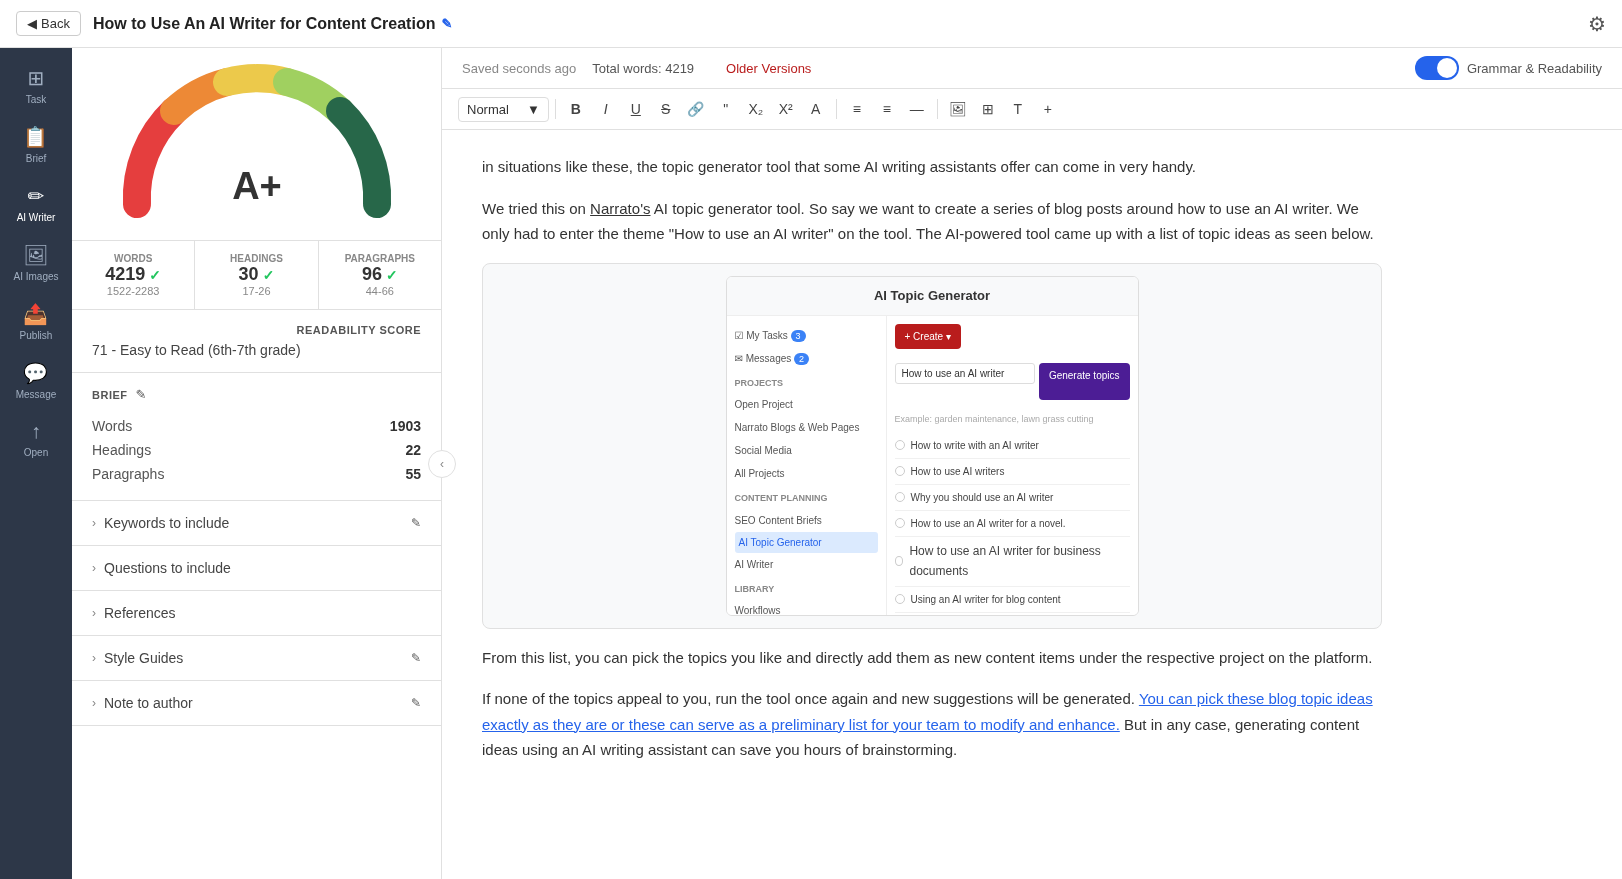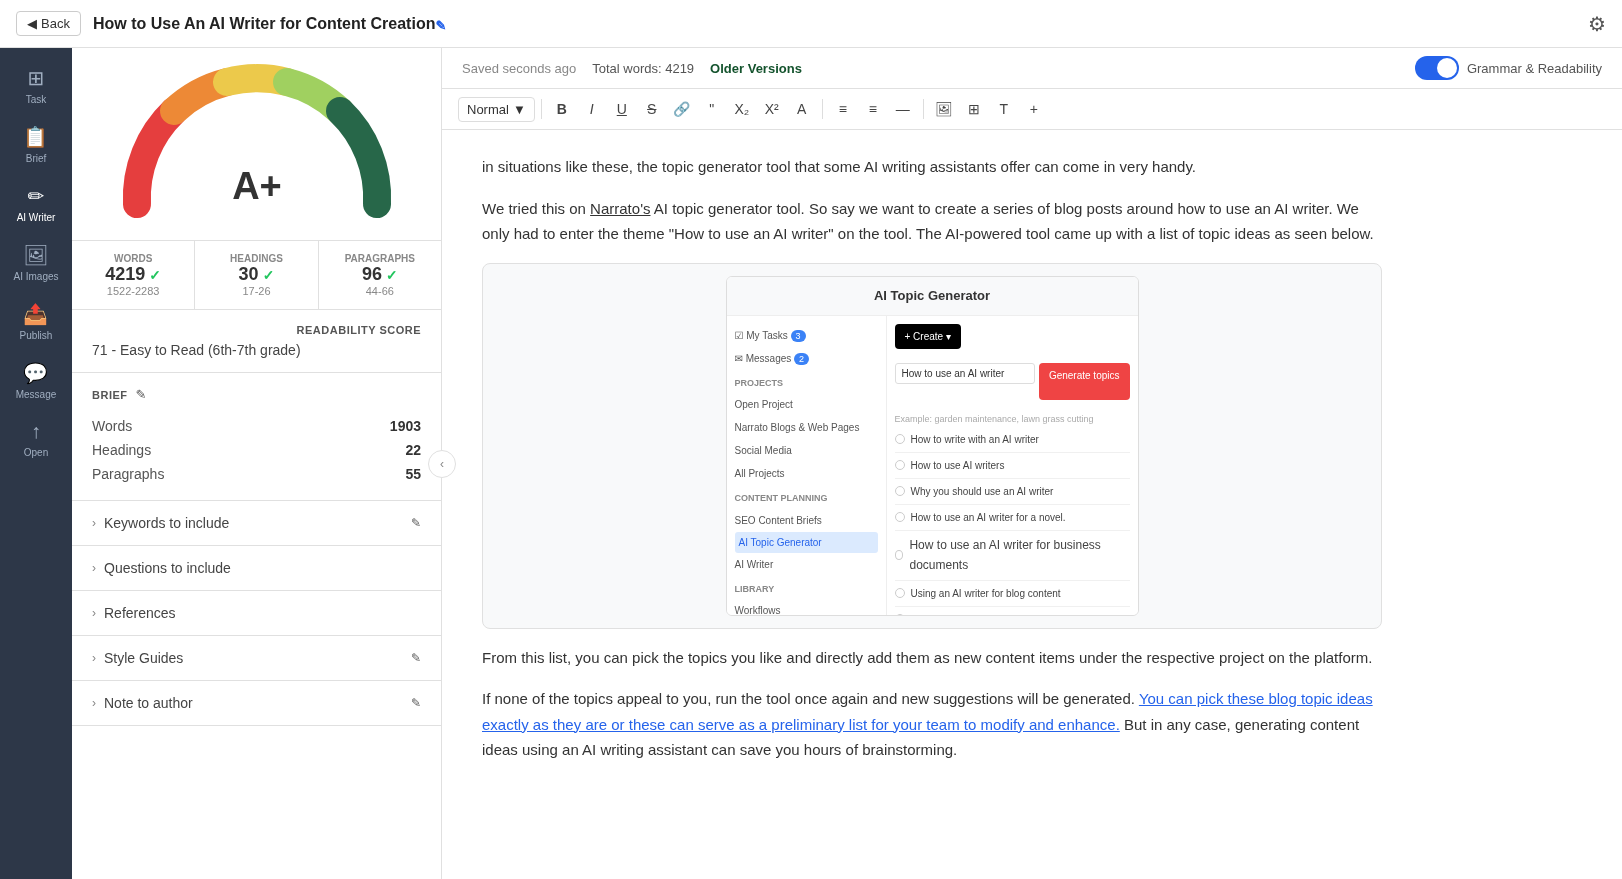--- a/index.html
+++ b/index.html
@@ -11,21 +11,21 @@
       padding: 0 16px; height: 48px; border-bottom: 1px solid #e0e0e0;
       background: #fff; flex-shrink: 0;
     }
     .top-bar-left { display: flex; align-items: center; gap: 12px; }
     .back-btn {
       display: flex; align-items: center; gap: 4px;
       border: 1px solid #ccc; border-radius: 4px;
       padding: 4px 10px; font-size: 13px; cursor: pointer;
       background: #fff; color: #333;
     }
-    .page-title { font-size: 16px; font-weight: 600; color: #222; display: flex; align-items: flex-end; }
+    .page-title { font-size: 16px; font-weight: 600; color: #222; display: flex; align-items: center; gap: 6px; }
     .edit-icon { color: #2563eb; font-size: 13px; cursor: pointer; }
     .gear-icon { color: #555; font-size: 20px; cursor: pointer; }
 
     
     .main { display: flex; flex: 1; overflow: hidden; }
 
     
     .nav-sidebar {
       width: 72px; background: #2d3748; display: flex; flex-direction: column;
       align-items: center; padding: 8px 0; flex-shrink: 0;
@@ -100,42 +100,42 @@
     .editor-panel { flex: 1; display: flex; flex-direction: column; overflow: hidden; }
 
     
     .editor-topbar {
       display: flex; align-items: center; gap: 16px;
       padding: 8px 20px; border-bottom: 1px solid #e0e0e0;
       font-size: 13px; color: #555; flex-shrink: 0;
     }
     .saved-text { color: #888; }
     .total-words { color: #555; }
-    .older-versions { color: #14532d; cursor: pointer; font-weight: 700; }
+    .older-versions { color: #b91c1c; cursor: pointer; font-weight: 400; margin-left: 16px; }
     .toggle-area { display: flex; align-items: center; gap: 8px; margin-left: auto; }
     .toggle-switch {
       width: 44px; height: 24px; background: #2563eb; border-radius: 12px;
       position: relative; cursor: pointer;
     }
     .toggle-knob {
       position: absolute; right: 2px; top: 2px;
       width: 20px; height: 20px; background: #fff; border-radius: 50%;
     }
     .toggle-label { font-size: 13px; color: #555; }
 
     
     .toolbar {
       display: flex; align-items: center; gap: 2px;
       padding: 6px 16px; border-bottom: 1px solid #e0e0e0;
       flex-shrink: 0; flex-wrap: wrap;
     }
     .toolbar-select {
       padding: 4px 8px; border: 1px solid #ddd; border-radius: 4px;
       font-size: 13px; color: #333; cursor: pointer; background: #fff;
-      display: flex; align-items: center; gap: 4px;
+      display: flex; align-items: center; gap: 18px;
     }
     .toolbar-btn {
       width: 28px; height: 28px; border: none; background: none; border-radius: 4px;
       cursor: pointer; display: flex; align-items: center; justify-content: center;
       font-size: 14px; color: #444;
     }
     .toolbar-divider { width: 1px; height: 20px; background: #ddd; margin: 0 4px; }
 
     
     .editor-content { flex: 1; overflow-y: auto; padding: 24px 40px; }
@@ -164,29 +164,29 @@
     }
     .screenshot-sidebar {
       width: 160px; background: #fff; border-right: 1px solid #eee;
       padding: 8px; font-size: 10px; color: #555; overflow-y: auto;
     }
     .screenshot-main {
       flex: 1; padding: 8px; background: #fff;
     }
     .ss-btn {
       display: inline-flex; align-items: center; gap: 4px;
-      padding: 4px 10px; background: #000000; color: #fff;
+      padding: 4px 10px; background: #b91c1c; color: #fff;
       border-radius: 4px; font-size: 10px; margin-bottom: 6px;
     }
     .ss-input {
       width: 100%; padding: 4px 6px; border: 1px solid #ddd;
       border-radius: 3px; font-size: 10px; margin-bottom: 22px; color: #333;
     }
     .ss-generate-btn {
-      padding: 4px 10px; background: #ef4444; color: #fff;
+      padding: 4px 10px; background: #4c1d95; color: #fff;
       border-radius: 4px; font-size: 10px; float: right; margin-bottom: 6px;
     }
     .ss-list-item {
       display: flex; align-items: center; gap: 6px;
       padding: 4px 0; border-bottom: 1px solid #f0f0f0; font-size: 10px; color: #444;
     }
     .ss-radio { width: 10px; height: 10px; border: 1px solid #ccc; border-radius: 50%; }
     .ss-sidebar-item { padding: 3px 0; font-size: 10px; color: #555; }
     .ss-sidebar-section { font-size: 9px; color: #888; font-weight: 700; text-transform: uppercase; padding: 6px 0 2px; }
     .ss-active { background: #dbeafe; border-radius: 3px; padding: 2px 4px; color: #2563eb; }
@@ -435,21 +435,21 @@
 
               </div>
               <div class="screenshot-main clearfix">
                 <div style="display:flex;gap:6px;margin-bottom:8px;align-items:center;">
                   <div class="ss-btn">+ Create ▾</div>
                 </div>
                 <div style="display:flex;gap:4px;margin-bottom:6px;">
                   <input class="ss-input" type="text" style="flex: 1 1 0%;" value="How to use an AI writer">
                   <div class="ss-generate-btn">Generate topics</div>
                 </div>
-                <div style="font-size:9px;color:#aaa;margin-bottom:0;">Example: garden maintenance, lawn grass cutting</div>
+                <div style="font-size:9px;color:#aaa;margin-bottom:6px;">Example: garden maintenance, lawn grass cutting</div>
                 <div id="ss-list">
                     <div class="ss-list-item">
                       <div class="ss-radio"></div>
                       <span style="font-size:10px;color:#444;">How to write with an AI writer</span>
                     </div>
                     <div class="ss-list-item">
                       <div class="ss-radio"></div>
                       <span style="font-size:10px;color:#444;">How to use AI writers</span>
                     </div>
                     <div class="ss-list-item">

